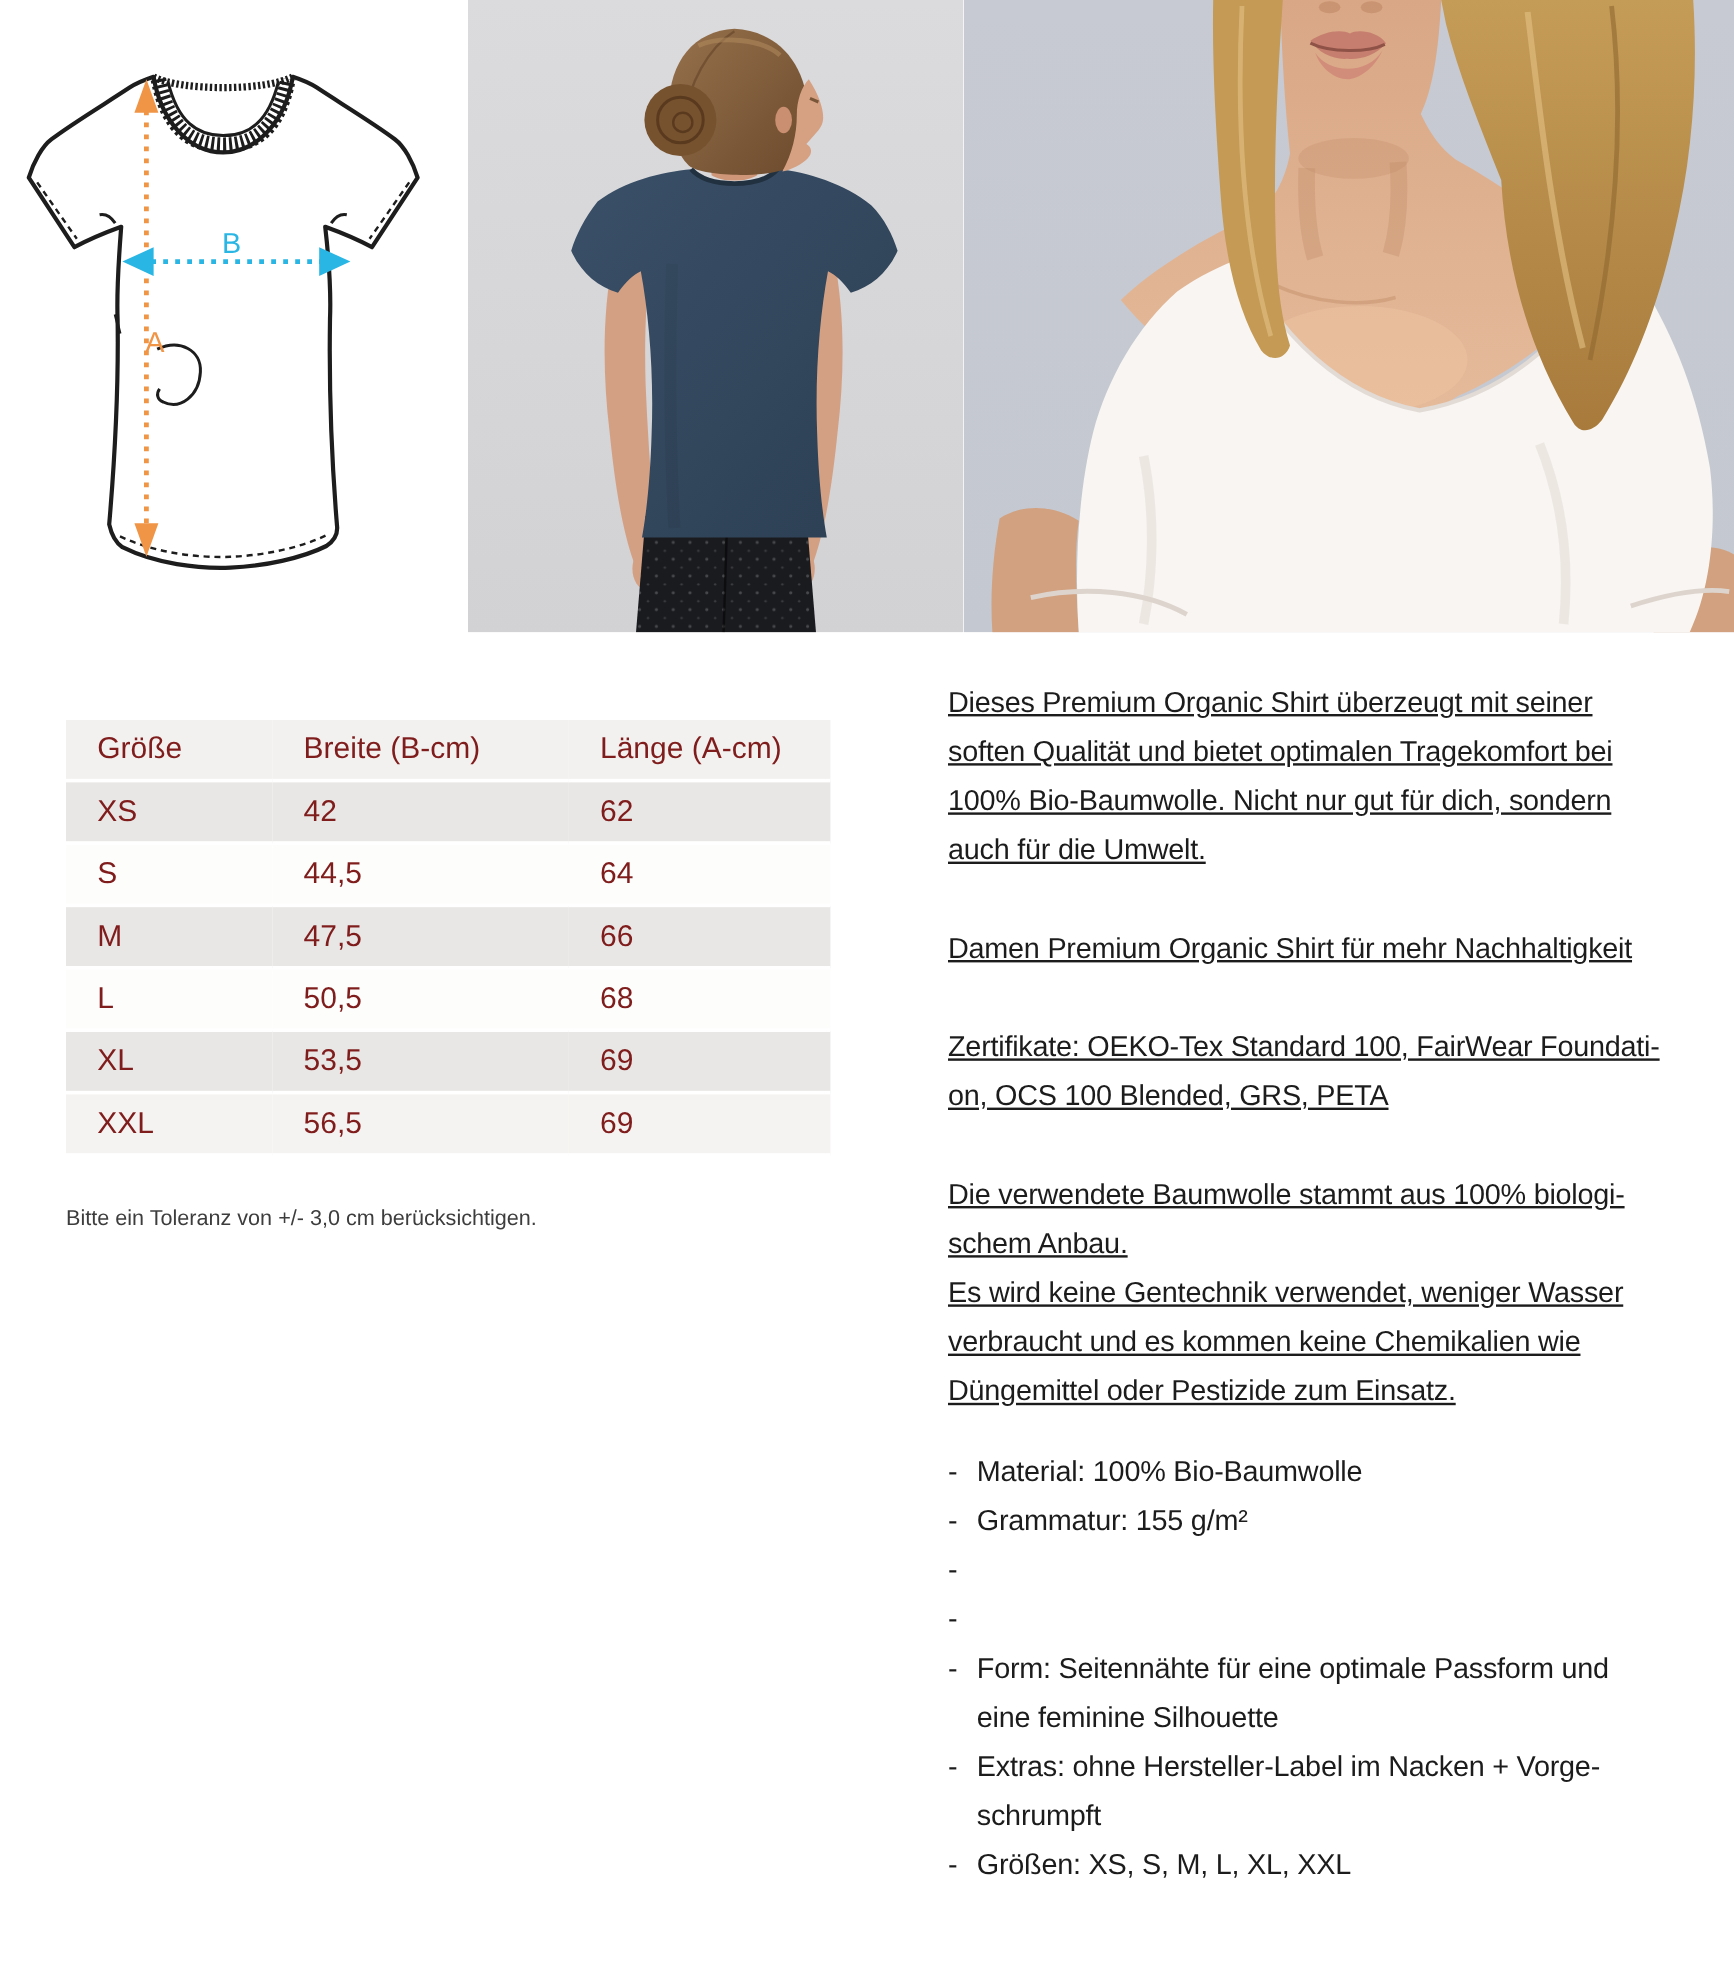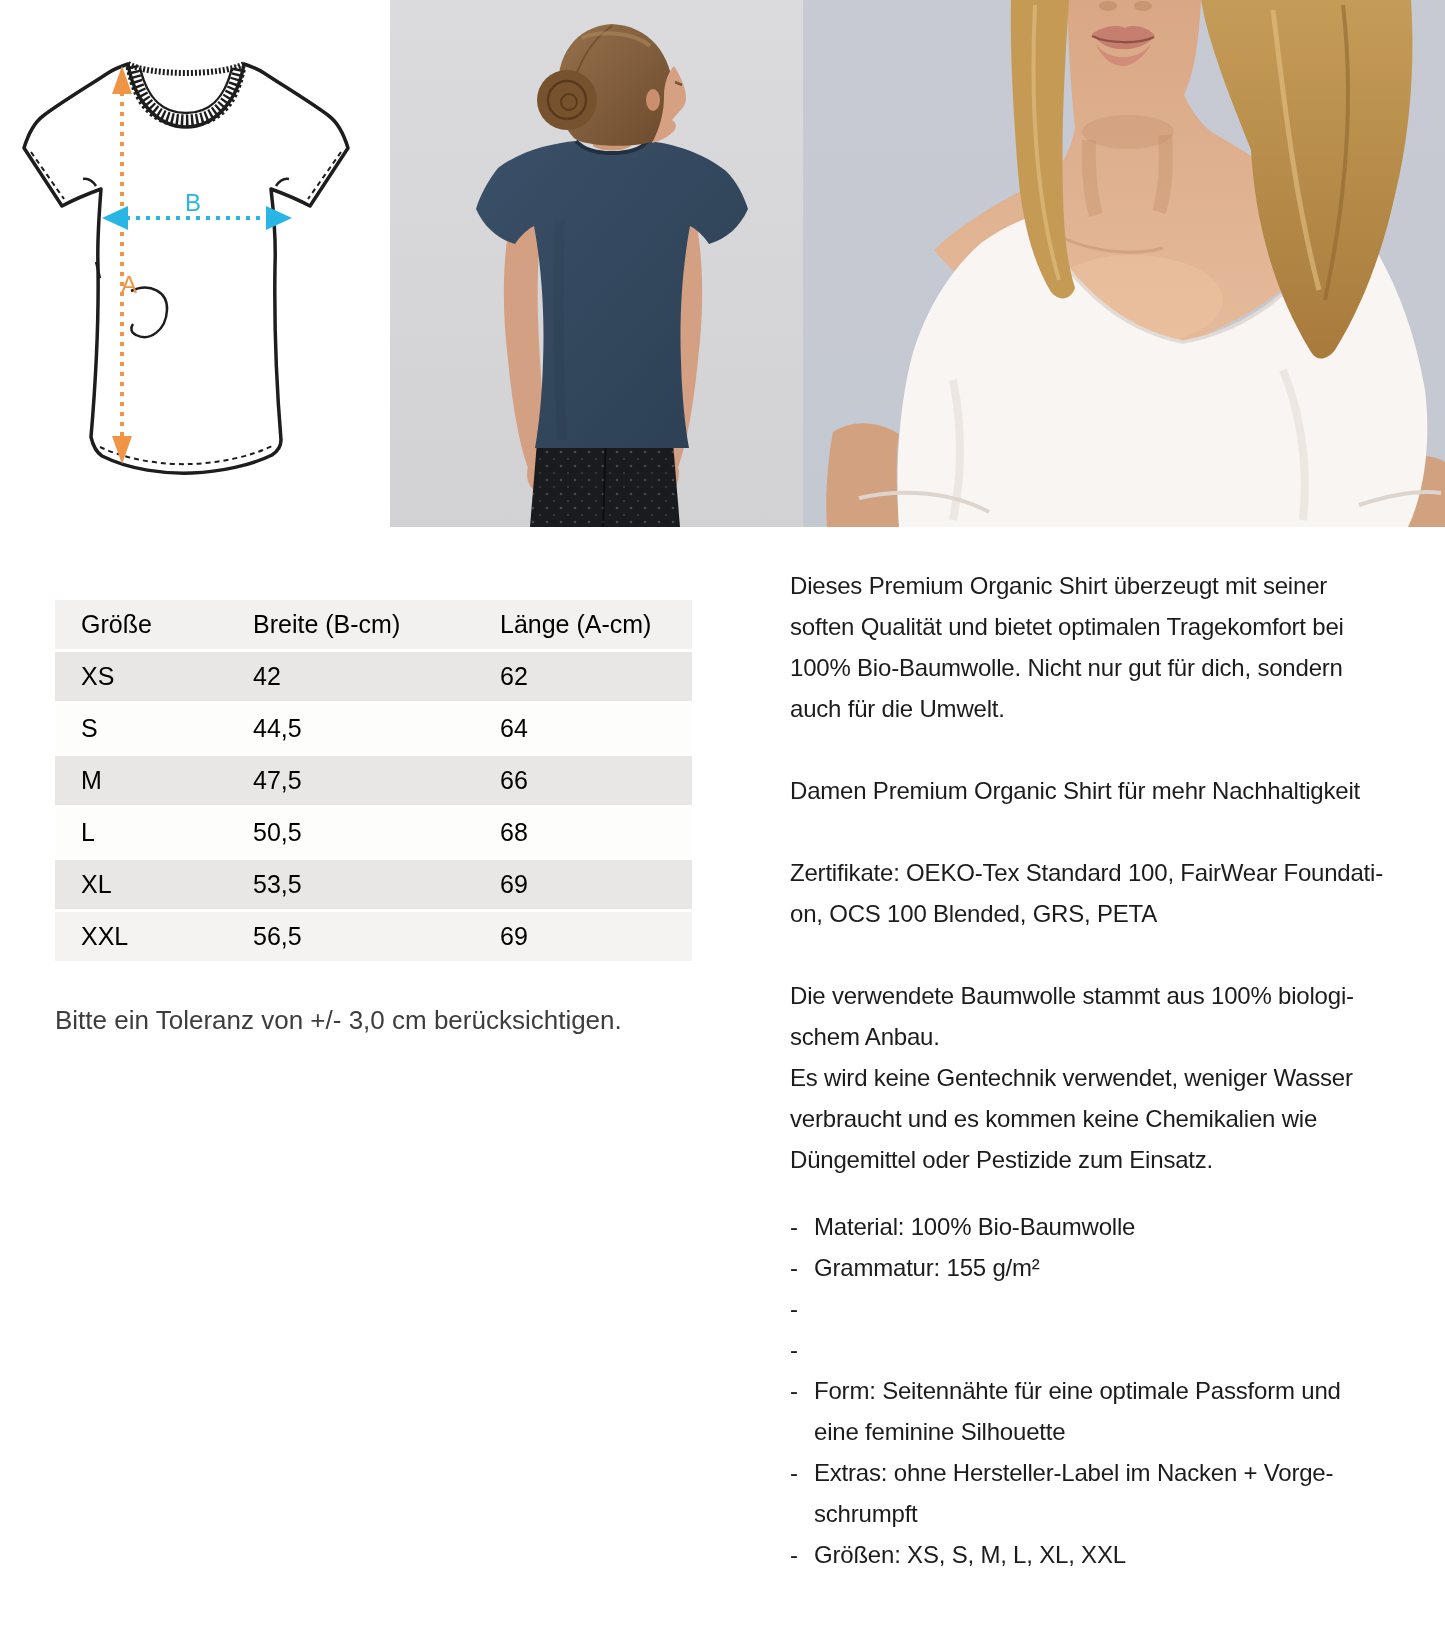--- a/index.html
+++ b/index.html
@@ -8,38 +8,38 @@
 
   
   .img-strip{position:absolute;top:0;left:0;width:1445px;height:527px;}
   .diagram-box{position:absolute;left:0;top:0;width:390px;height:527px;background:#fff;}
   .photo-back{position:absolute;left:390px;top:0;width:413px;height:527px;overflow:hidden;}
   .photo-front{position:absolute;left:803px;top:0;width:642px;height:527px;overflow:hidden;}
   svg{display:block;}
 
   
   .size-table{position:absolute;left:55px;top:600px;width:637px;border-collapse:collapse;
-              table-layout:fixed;font-size:25px;color:#000000;}
+              table-layout:fixed;font-size:25px;color:#7f1d1d;}
   .size-table th,.size-table td{font-weight:normal;text-align:left;padding:10px 0 10px 26px;
               height:28px;border-bottom:3px solid #fff;}
   .size-table col.c1{width:172px;}
   .size-table col.c2{width:247px;}
   .size-table col.c3{width:218px;}
   .size-table thead tr{background:#f3f1ef;}
   .size-table tbody tr:nth-child(odd){background:#e9e7e5;}
   .size-table tbody tr:nth-child(even){background:#fdfdfc;}
   .size-table tbody tr:last-child{background:#f5f3f1;}
 
-  .tolerance-note{position:absolute;left:55px;top:1005px;width:680px;font-size:26px;
+  .tolerance-note{position:absolute;left:55px;top:1005px;width:680px;font-size:18px;
               color:#3d3d3d;white-space:pre;}
 
   
   .desc-col{position:absolute;left:790px;top:565px;width:640px;font-size:24px;
             line-height:41px;color:#1c1c1c;letter-spacing:-0.2px;}
-  .desc-col p{margin:0 0 41px 0;white-space:pre;}
+  .desc-col p{margin:0 0 41px 0;white-space:pre;text-decoration:underline;}
   .desc-col p.last-para{margin-bottom:26px;}
   .desc-list{list-style:none;margin:0;padding:0;}
   .desc-list li{display:flex;align-items:flex-start;}
   .desc-list .dash{flex:0 0 24px;}
   .desc-list .li-text{white-space:pre;}
 </style>
 </head>
 <body>
 
 <div id="page">

